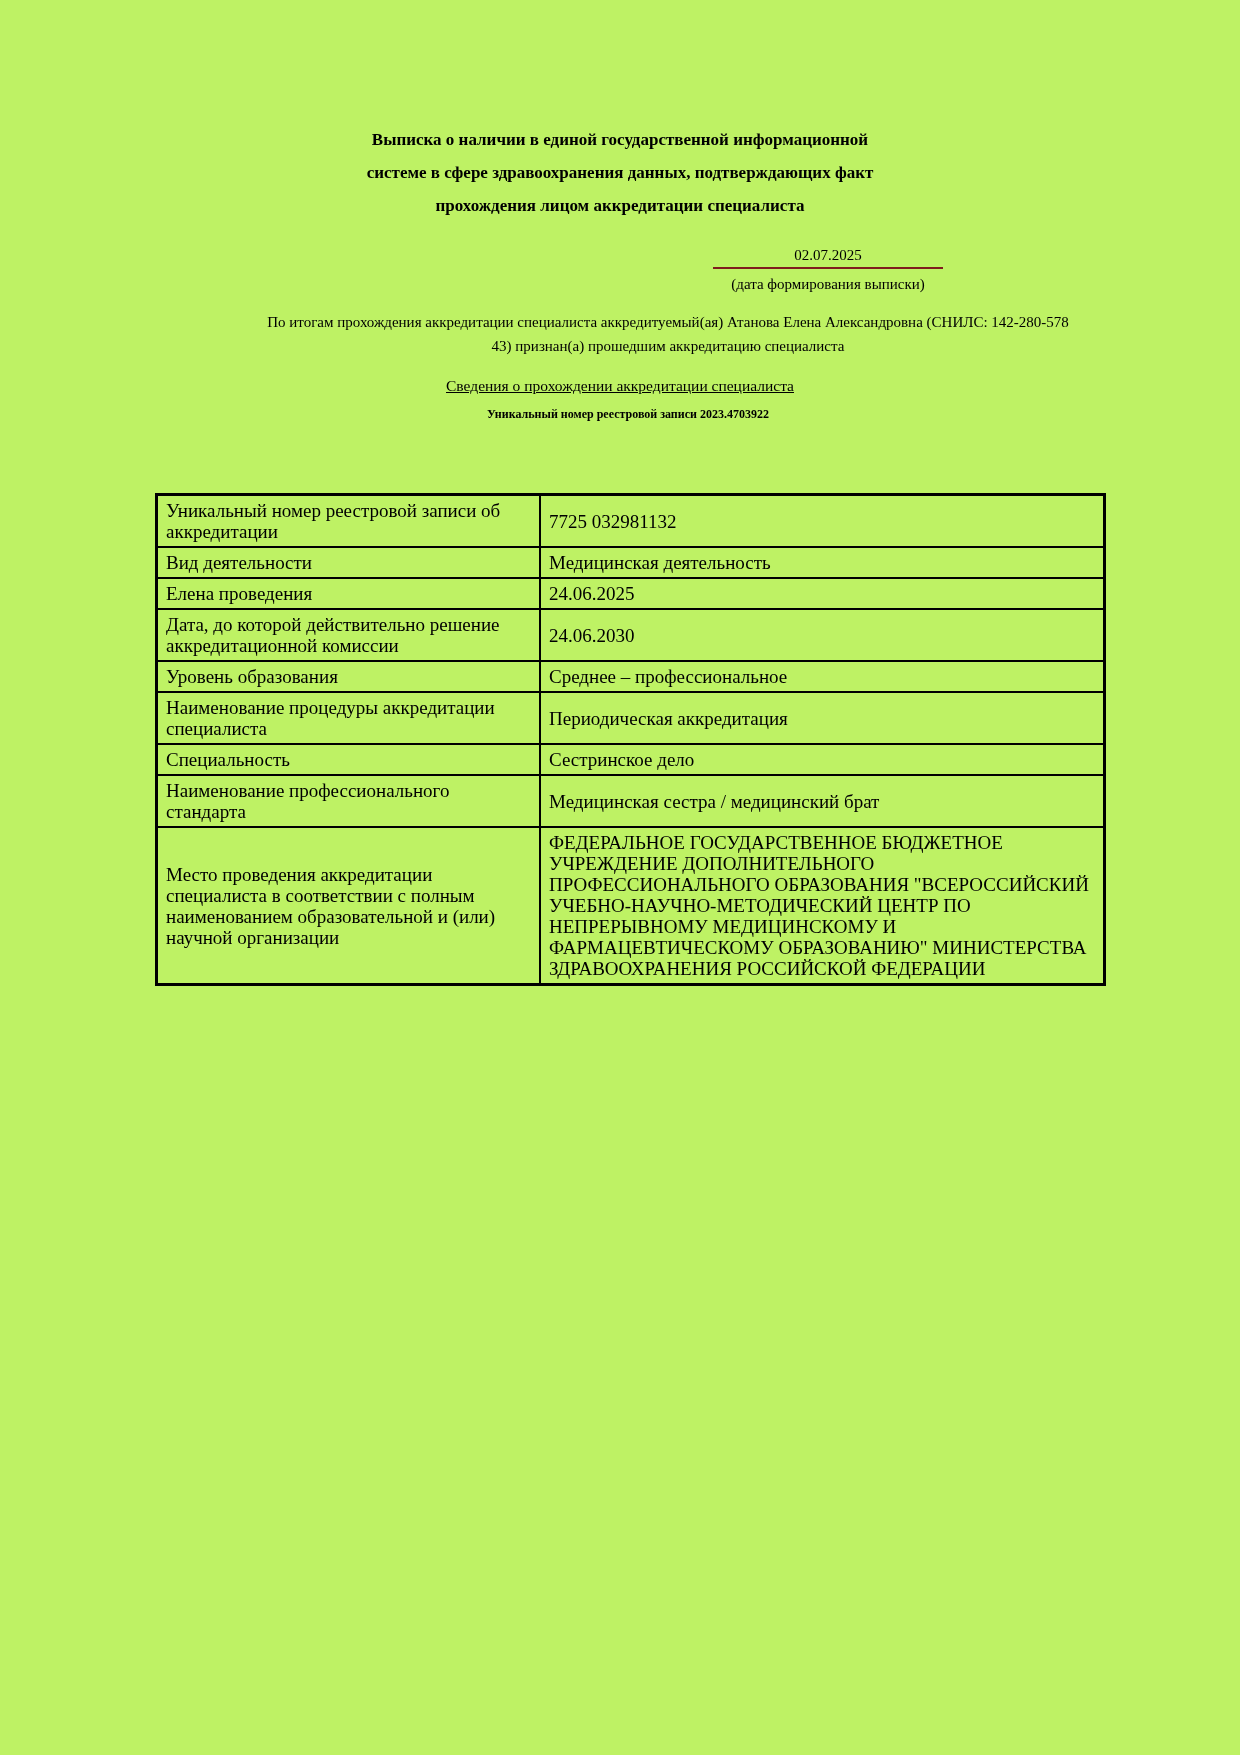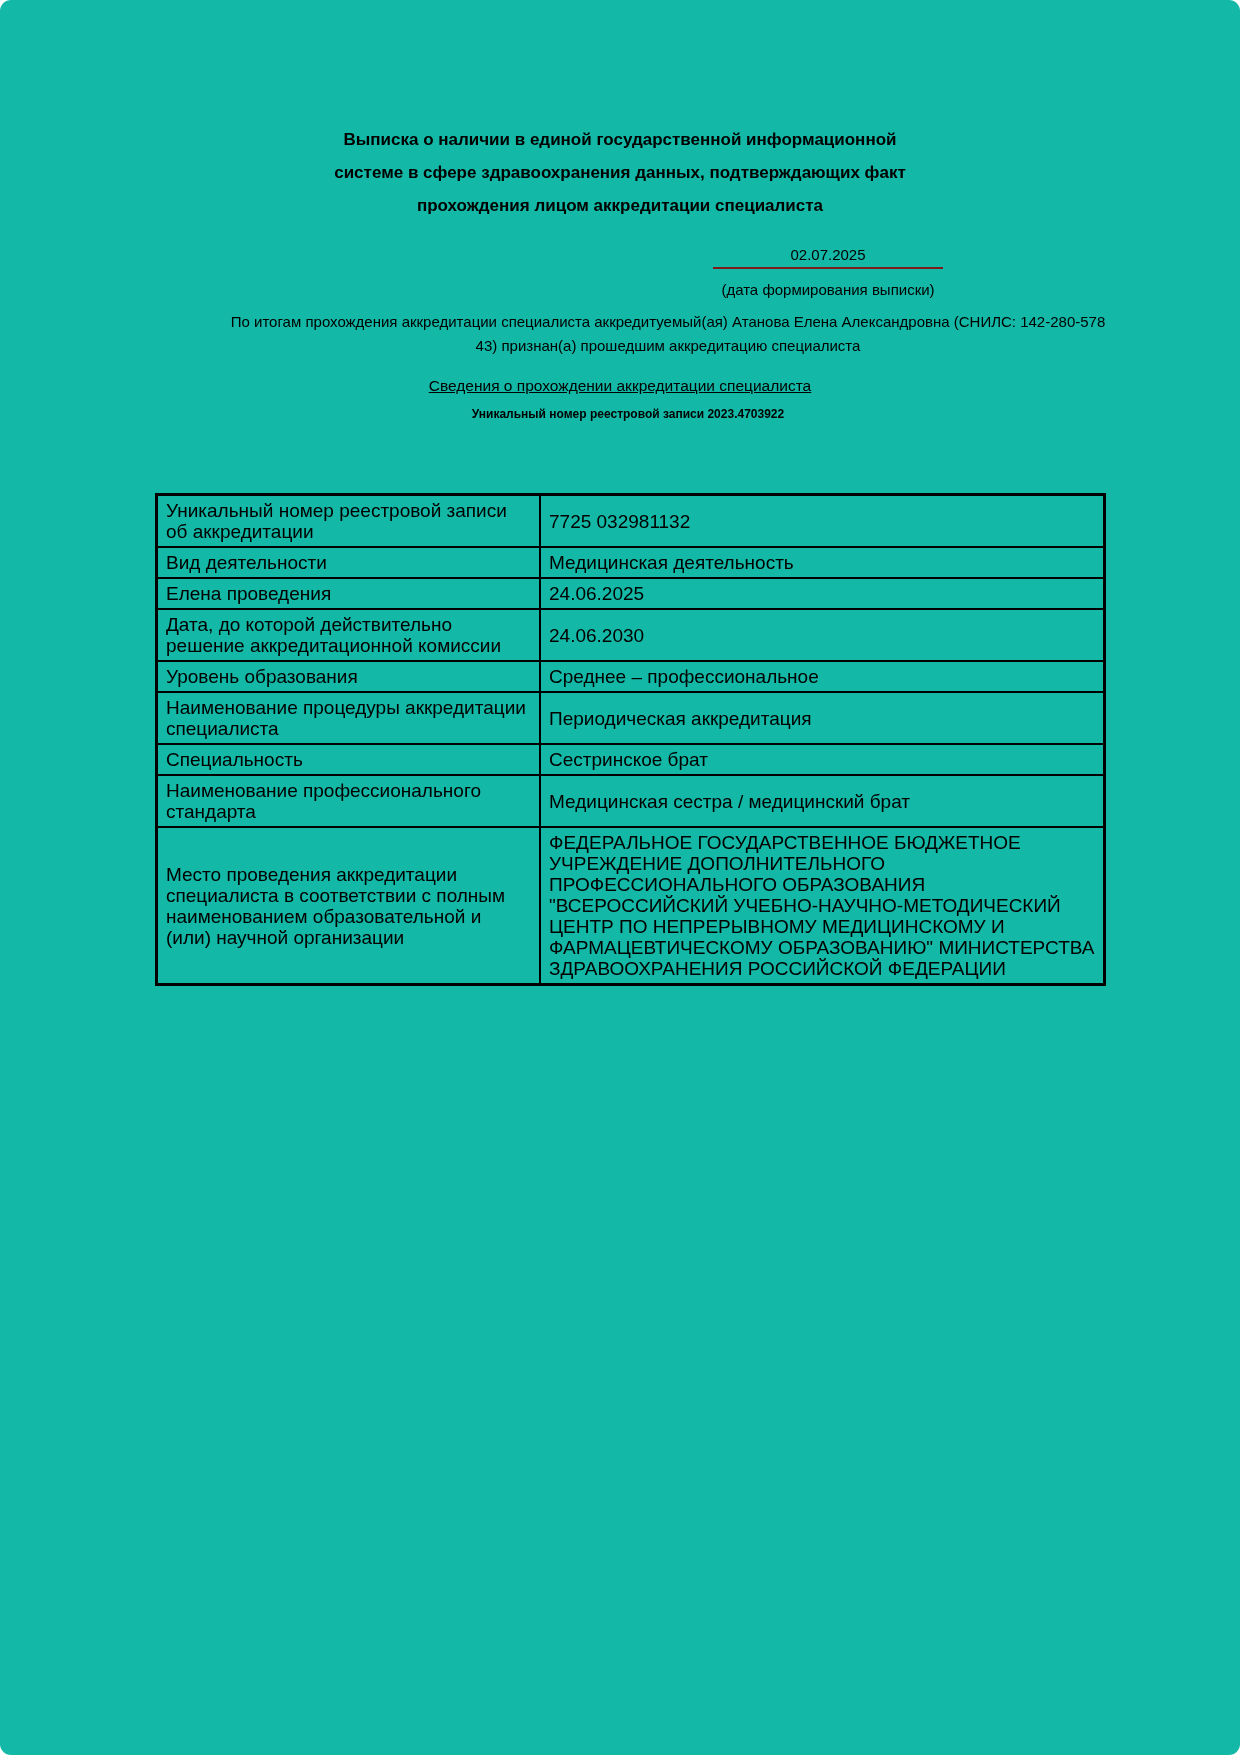--- a/index.html
+++ b/index.html
@@ -1,24 +1,23 @@
 <!DOCTYPE html>
 <html lang="ru"><head>
 <meta charset="utf-8">
 <style>
   html, body { margin: 0; padding: 0; background: #ffffff; }
   .page {
     position: relative;
     width: 1240px;
     height: 1755px;
-    background: #14b8a6;
+    background: #bef264;
     color: #000000;
-    font-family: Liberation Sans, sans-serif;
+    font-family: Liberation Serif, serif;
     overflow: hidden;
-    border-radius: 11px;
   }
   .doc-title {
     position: absolute;
     top: 123px;
     left: 0;
     width: 100%;
     text-align: center;
     font-size: 17px;
     font-weight: bold;
     line-height: 33px;
@@ -29,21 +28,21 @@
     left: 713px;
     width: 230px;
     text-align: center;
     font-size: 15px;
     line-height: 22px;
   }
   .date-value {
     border-bottom: 2px solid #7f1d1d;
     padding-bottom: 1px;
   }
-  .date-caption { padding-top: 10px; }
+  .date-caption { padding-top: 4px; }
   .intro {
     position: absolute;
     top: 310px;
     left: 0;
     width: 100%;
     text-align: center;
     font-size: 15px;
     line-height: 24px;
     padding-left: 48px;
   }
@@ -131,21 +130,21 @@
       <tr>
         <td class="lbl">Уровень образования</td>
         <td class="val">Среднее – профессиональное</td>
       </tr>
       <tr>
         <td class="lbl">Наименование процедуры аккредитации специалиста</td>
         <td class="val">Периодическая аккредитация</td>
       </tr>
       <tr>
         <td class="lbl">Специальность</td>
-        <td class="val">Сестринское брат</td>
+        <td class="val">Сестринское дело</td>
       </tr>
       <tr>
         <td class="lbl">Наименование профессионального стандарта</td>
         <td class="val">Медицинская сестра / медицинский брат</td>
       </tr>
       <tr>
         <td class="lbl">Место проведения аккредитации специалиста в соответствии с полным наименованием образовательной и (или) научной организации</td>
         <td class="val">ФЕДЕРАЛЬНОЕ ГОСУДАРСТВЕННОЕ БЮДЖЕТНОЕ УЧРЕЖДЕНИЕ ДОПОЛНИТЕЛЬНОГО ПРОФЕССИОНАЛЬНОГО ОБРАЗОВАНИЯ "ВСЕРОССИЙСКИЙ УЧЕБНО-НАУЧНО-МЕТОДИЧЕСКИЙ ЦЕНТР ПО НЕПРЕРЫВНОМУ МЕДИЦИНСКОМУ И ФАРМАЦЕВТИЧЕСКОМУ ОБРАЗОВАНИЮ" МИНИСТЕРСТВА ЗДРАВООХРАНЕНИЯ РОССИЙСКОЙ ФЕДЕРАЦИИ</td>
       </tr>
     </tbody>

